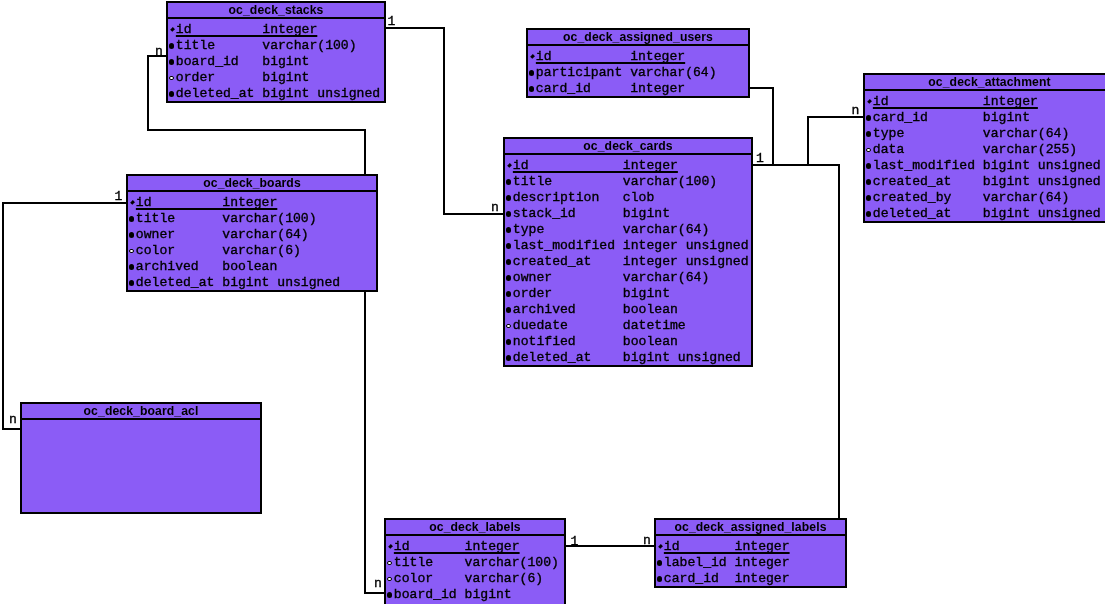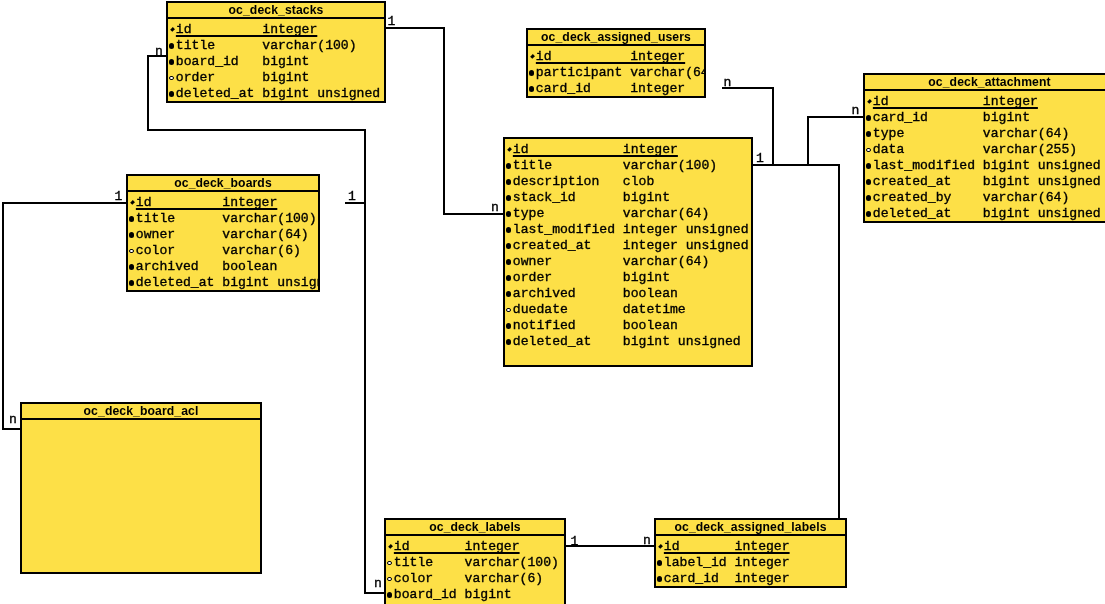--- a/index.html
+++ b/index.html
@@ -1,18 +1,18 @@
 <!DOCTYPE html>
 <html><head>
 <meta charset="utf-8">
 <style>
 html,body{margin:0;padding:0;background:#fff}
 #c{position:relative;width:1105px;height:604px;overflow:hidden;background:#fff}
 #c svg{position:absolute;left:0;top:0}
-.t{position:absolute;background:#fde047;border:2px solid #000;box-sizing:border-box;overflow:hidden}
+.t{position:absolute;background:#8b5cf6;border:2px solid #000;box-sizing:border-box;overflow:hidden}
 .h{font:bold 12.2px "Liberation Sans",sans-serif;text-align:center;height:13px;line-height:13px;padding-top:1px;border-bottom:2px solid #000;letter-spacing:0.1px}
 .r{font:13.1px "Liberation Mono",monospace;line-height:16px;white-space:pre;padding:3px 0 0 0;-webkit-text-stroke:0.35px #000}
 .r u{text-decoration:underline;text-underline-offset:2px;text-decoration-thickness:1.6px;text-decoration-skip-ink:none}
 .b,.o{display:inline-block;width:7.86px;height:16px;vertical-align:top;position:relative}
 .b::after{content:"";position:absolute;left:0.6px;top:5.2px;width:5.5px;height:5.5px;border-radius:50%;background:#000}
 .o::after{content:"";position:absolute;left:1px;top:5.6px;width:2.6px;height:2.6px;border:1.3px solid #000;border-radius:50%;background:#fff}
 .d{display:inline-block;width:7.86px;height:16px;vertical-align:top;position:relative}
 .d::after{content:"";position:absolute;left:2.55px;top:5.85px;width:3.1px;height:3.1px;background:#000;transform:rotate(45deg) scaleY(1.25)}
 </style>
 </head>
@@ -48,66 +48,67 @@
 
 <div class="t" style="left:166px;top:1px;width:220px;height:102px">
 <div class="h">oc_deck_stacks</div>
 <div class="r"><span class="d"></span><u>id         integer</u>
 <span class="b"></span>title      varchar(100)
 <span class="b"></span>board_id   bigint
 <span class="o"></span>order      bigint
 <span class="b"></span>deleted_at bigint unsigned</div>
 </div>
 
-<div class="t" style="left:526px;top:28px;width:180px;height:70px">
+<div class="t" style="left:526px;top:28px;width:224px;height:70px">
 <div class="h">oc_deck_assigned_users</div>
 <div class="r"><span class="d"></span><u>id          integer</u>
 <span class="b"></span>participant varchar(64)
 <span class="b"></span>card_id     integer</div>
 </div>
 
 <div class="t" style="left:863px;top:73px;width:253px;height:150px">
 <div class="h">oc_deck_attachment</div>
 <div class="r"><span class="d"></span><u>id            integer</u>
 <span class="b"></span>card_id       bigint
 <span class="b"></span>type          varchar(64)
 <span class="o"></span>data          varchar(255)
 <span class="b"></span>last_modified bigint unsigned
 <span class="b"></span>created_at    bigint unsigned
 <span class="b"></span>created_by    varchar(64)
 <span class="b"></span>deleted_at    bigint unsigned</div>
 </div>
 
-<div class="t" style="left:126px;top:174px;width:194px;height:118px">
+<div class="t" style="left:126px;top:174px;width:252px;height:118px">
 <div class="h">oc_deck_boards</div>
 <div class="r"><span class="d"></span><u>id         integer</u>
 <span class="b"></span>title      varchar(100)
 <span class="b"></span>owner      varchar(64)
 <span class="o"></span>color      varchar(6)
 <span class="b"></span>archived   boolean
 <span class="b"></span>deleted_at bigint unsigned</div>
 </div>
 
 <div class="t" style="left:503px;top:137px;width:250px;height:230px">
+<div class="h">oc_deck_cards</div>
 <div class="r"><span class="d"></span><u>id            integer</u>
 <span class="b"></span>title         varchar(100)
 <span class="b"></span>description   clob
 <span class="b"></span>stack_id      bigint
 <span class="b"></span>type          varchar(64)
 <span class="b"></span>last_modified integer unsigned
 <span class="b"></span>created_at    integer unsigned
 <span class="b"></span>owner         varchar(64)
 <span class="b"></span>order         bigint
 <span class="b"></span>archived      boolean
 <span class="o"></span>duedate       datetime
 <span class="b"></span>notified      boolean
 <span class="b"></span>deleted_at    bigint unsigned</div>
 </div>
 
-<div class="t" style="left:20px;top:402px;width:242px;height:172px">
+<div class="t" style="left:20px;top:402px;width:242px;height:112px">
 <div class="h">oc_deck_board_acl</div>
 </div>
 
 <div class="t" style="left:384px;top:518px;width:182px;height:98px">
 <div class="h">oc_deck_labels</div>
 <div class="r"><span class="d"></span><u>id       integer</u>
 <span class="o"></span>title    varchar(100)
 <span class="o"></span>color    varchar(6)
 <span class="b"></span>board_id bigint</div>
 </div>

